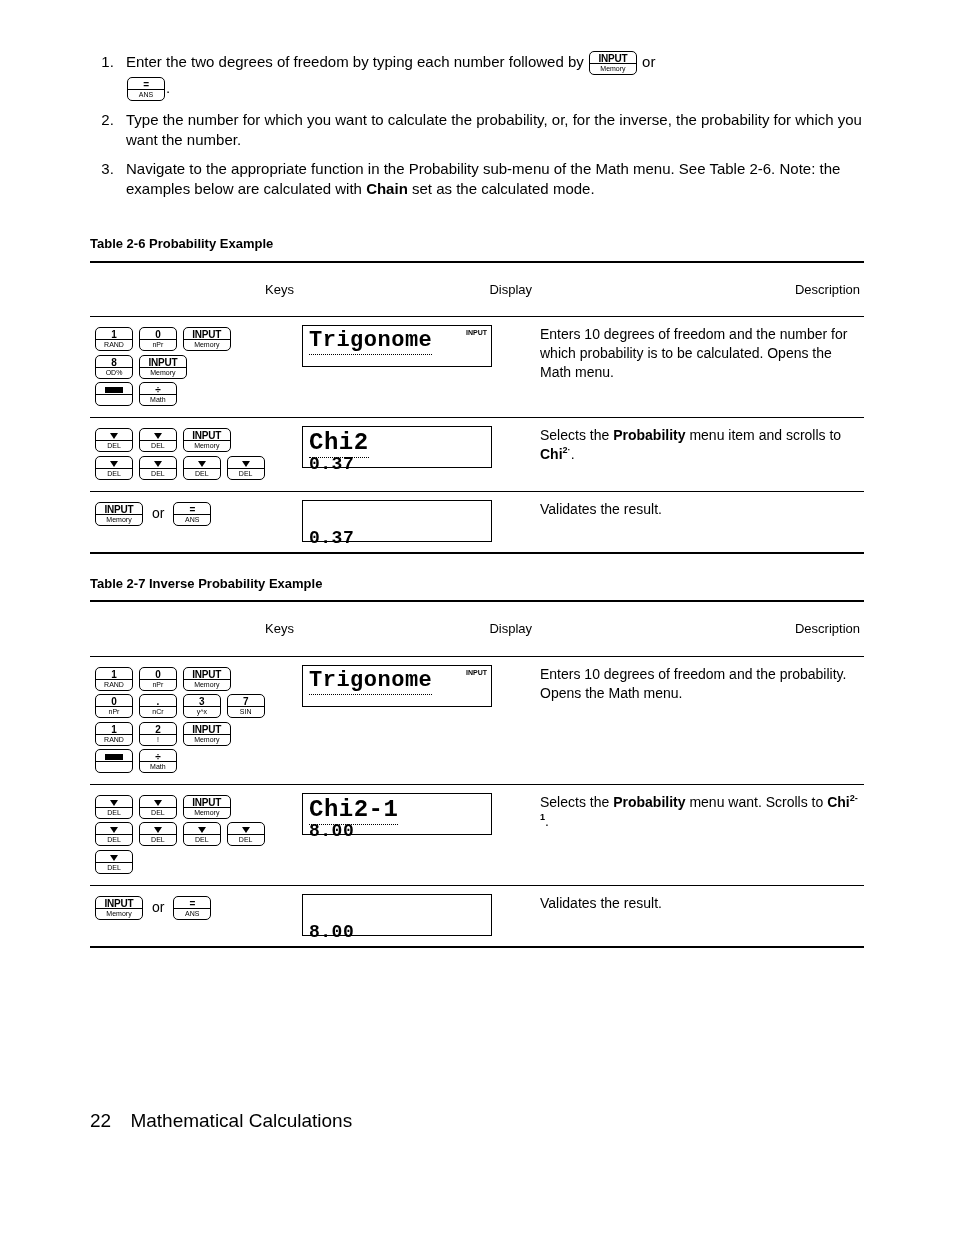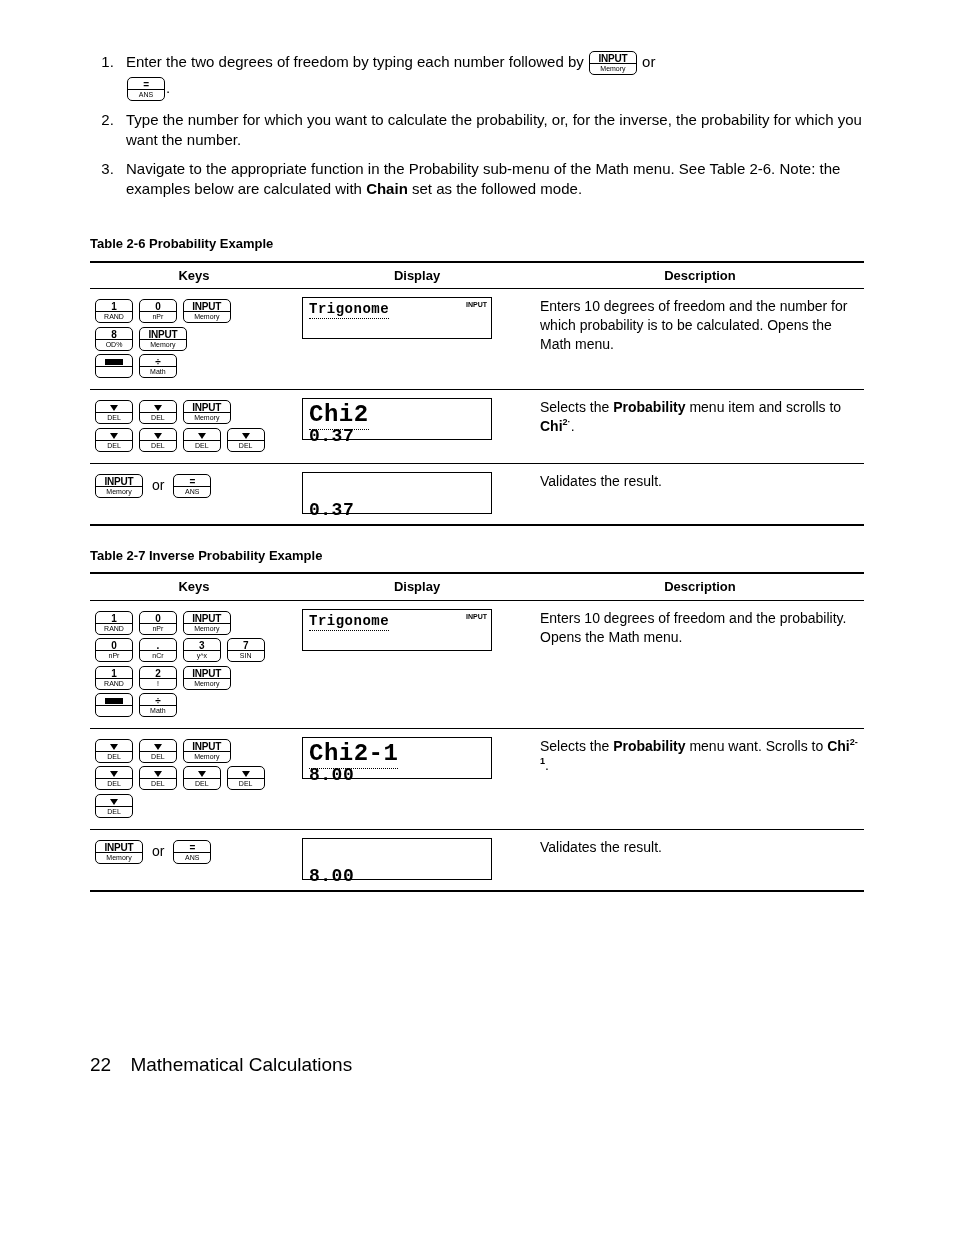--- a/index.html
+++ b/index.html
@@ -53,39 +53,39 @@
     content:""; display:inline-block; width:18px; height:6px; background:#000;
   }
   .keycap .arrow-down::before{
     content:""; display:inline-block; border-left:4px solid transparent;
     border-right:4px solid transparent; border-top:6px solid #000;
   }
   .keycap.wide{ width:48px; }
   .table-caption{ font-weight:bold; font-size:13px; margin:18px 0 8px 0;}
   table.cex{ width:100%; border-collapse:collapse; }
   table.cex th{
-    text-align:center; font-size:13px; font-weight:bold;
+    text-align:right; font-size:13px; font-weight:normal;
     border-top:2.5px solid #000; border-bottom:1.5px solid #000;
-    padding:4px 4px;
+    padding:18px 4px;
   }
   table.cex td{
     vertical-align:top; padding:8px 4px 10px 4px;
     font-weight:300; font-size:14px;
   }
   table.cex tr.bodyrow td{ border-bottom:1px solid #000; }
   table.cex tr.bodyrow:last-child td{ border-bottom:2.5px solid #000; }
   .col-keys{ width:200px; }
   .col-disp{ width:230px; }
   .lcd{
     border:1.5px solid #000; width:190px; height:42px;
     font-family: "Courier New", monospace;
     position:relative; box-sizing:border-box;
     padding:4px 6px; font-weight:bold; letter-spacing:0.5px;
   }
-  .lcd.tall .l-main{ font-size:14px; line-height:1; }
+  .lcd.tall .l-main{ font-size:22px; line-height:1; }
   .lcd .l-main{ font-size:24px; line-height:1; }
   .lcd .l-sub{ font-size:18px; line-height:1; }
   .lcd .l-corner{
     position:absolute; top:2px; right:4px; font-size:7px;
     font-family: Arial, sans-serif; font-weight:bold; letter-spacing:0;
   }
   .lcd .dotted-under{ border-bottom:1px dotted #000; padding-bottom:1px; }
   .keygroup{ line-height:1.9; }
   .midtext{ display:inline-block; margin:0 4px; font-weight:300;}
   b.em{ font-weight:bold; }
@@ -106,21 +106,21 @@
       <div class="kbot">Memory</div>
     </span>
     <span> or </span><br>
     <span class="keycap">
       <div class="ktop">=</div>
       <div class="kbot">ANS</div>
     </span><span>.</span>
   </li>
   <li>Type the number for which you want to calculate the probability, or, for the inverse, the probability for which you want the number.</li>
   <li>
-    <span>Navigate to the appropriate function in the Probability sub-menu of the Math menu. See Table 2-6. Note: the examples below are calculated with </span><b class="em">Chain</b><span> set as the followed mode.</span>
+    <span>Navigate to the appropriate function in the Probability sub-menu of the Math menu. See Table 2-6. Note: the examples below are calculated with </span><b class="em">Chain</b><span> set as the calculated mode.</span>
   </li>
 </ol>
 
 <div class="table-caption">Table 2-6 Probability Example</div>
 <table class="cex">
   <tbody>
       <tr>
     <th class="col-keys">Keys</th>
     <th class="col-disp">Display</th>
     <th>Description</th>

